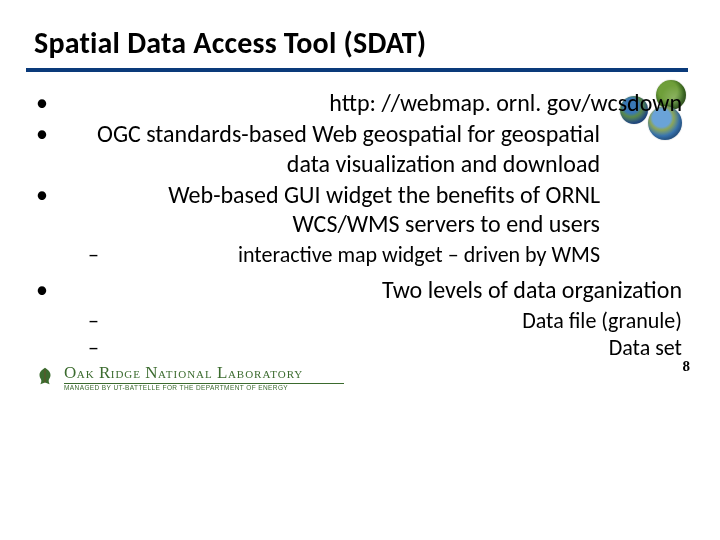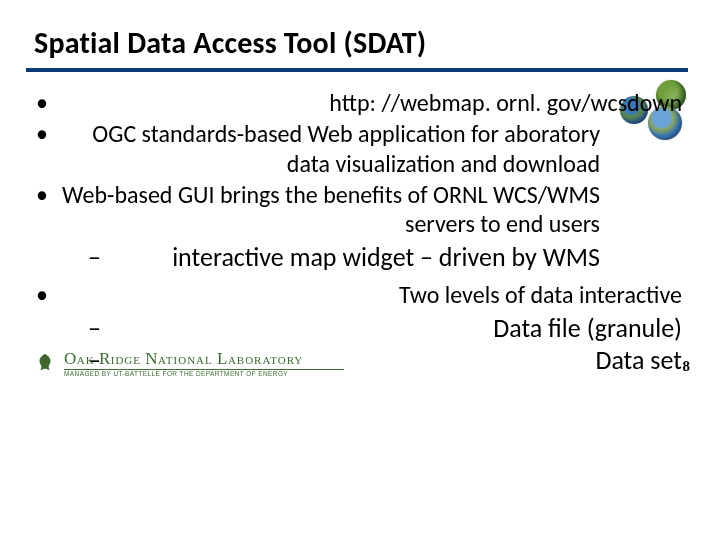--- a/index.html
+++ b/index.html
@@ -91,38 +91,38 @@
     position: absolute;
     left: 2px;
     top: 0;
     font-size: 24px;
     line-height: 1.22;
   }
   ul.sub {
     list-style: none;
     margin: 4px 0 6px 0;
     padding: 0 0 0 28px;
-    font-size: 26px;
+    font-size: 22px;
   }
   ul.sub > li {
     position: relative;
     padding-left: 20px;
     margin: 0;
   }
   ul.sub > li::before {
     content: "–";
     position: absolute;
     left: 0;
     top: 0;
   }
   .narrow { max-width: 540px; }
   .footer {
     position: absolute;
     left: 34px;
-    bottom: 18px;
+    bottom: 4px;
     display: flex;
     align-items: center;
     gap: 8px;
   }
   .leaf-icon svg { display: block; }
   .lab-text {
     display: flex;
     flex-direction: column;
     line-height: 1;
   }
@@ -169,29 +169,29 @@
 
   <div class="globes">
     <div class="globe g1"></div>
     <div class="globe g2"></div>
     <div class="globe g3"></div>
   </div>
 
   <div class="content">
     <ul class="top">
       <li><span>http: //webmap. ornl. gov/wcsdown</span></li>
-      <li class="narrow"><span>OGC standards-based Web application for aboratory data visualization and download</span></li>
+      <li class="narrow"><span>OGC standards-based Web geospatial for geospatial data visualization and download</span></li>
       <li class="narrow">
-        <span>Web-based GUI brings the benefits of ORNL WCS/WMS servers to end users</span>
+        <span>Web-based GUI widget the benefits of ORNL WCS/WMS servers to end users</span>
         <ul class="sub">
           <li><span>interactive map widget – driven by WMS</span></li>
         </ul>
       </li>
       <li>
-        <span>Two levels of data interactive</span>
+        <span>Two levels of data organization</span>
         <ul class="sub">
           <li><span>Data file (granule)</span></li>
           <li><span>Data set</span></li>
         </ul>
       </li>
     </ul>
   </div>
 
   <div class="footer">
     <span class="leaf-icon">

